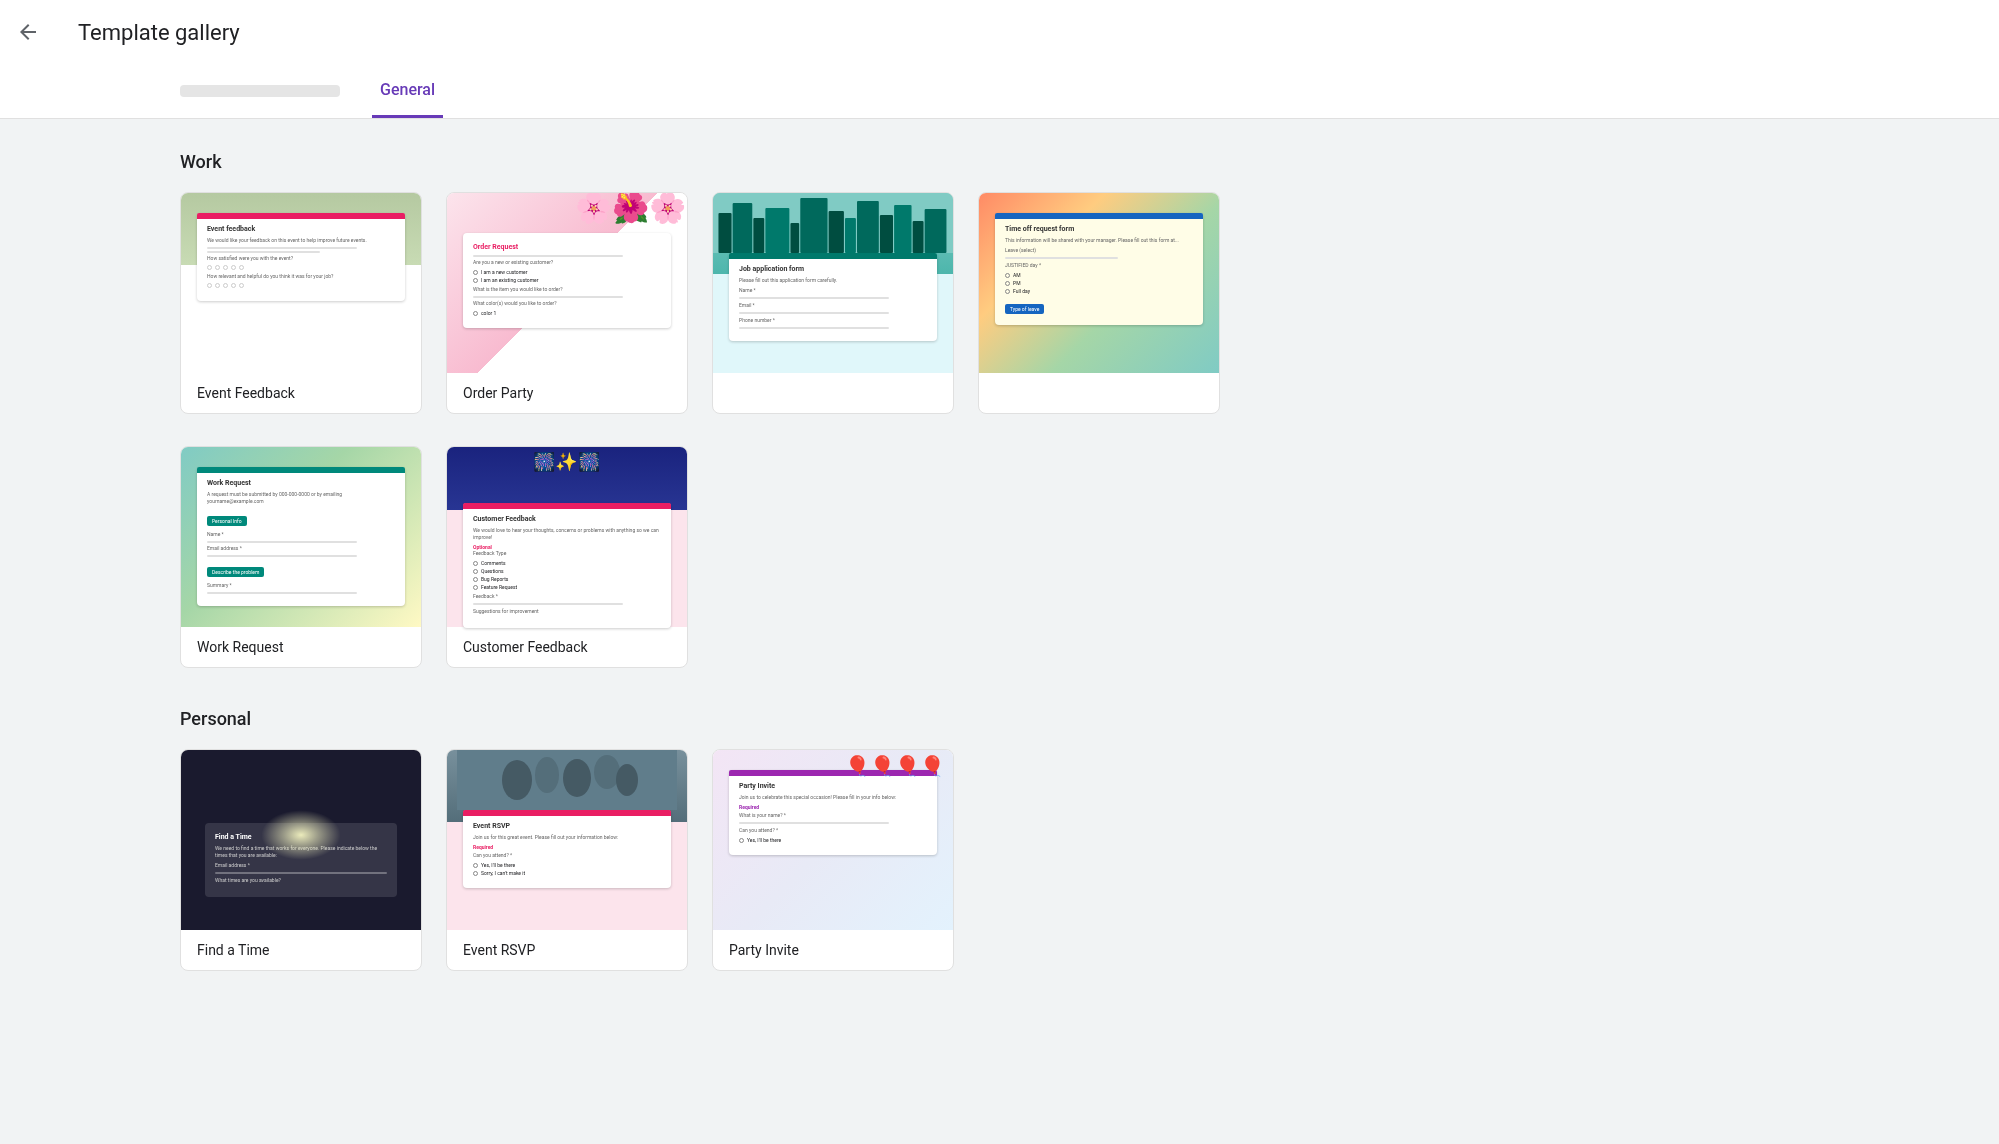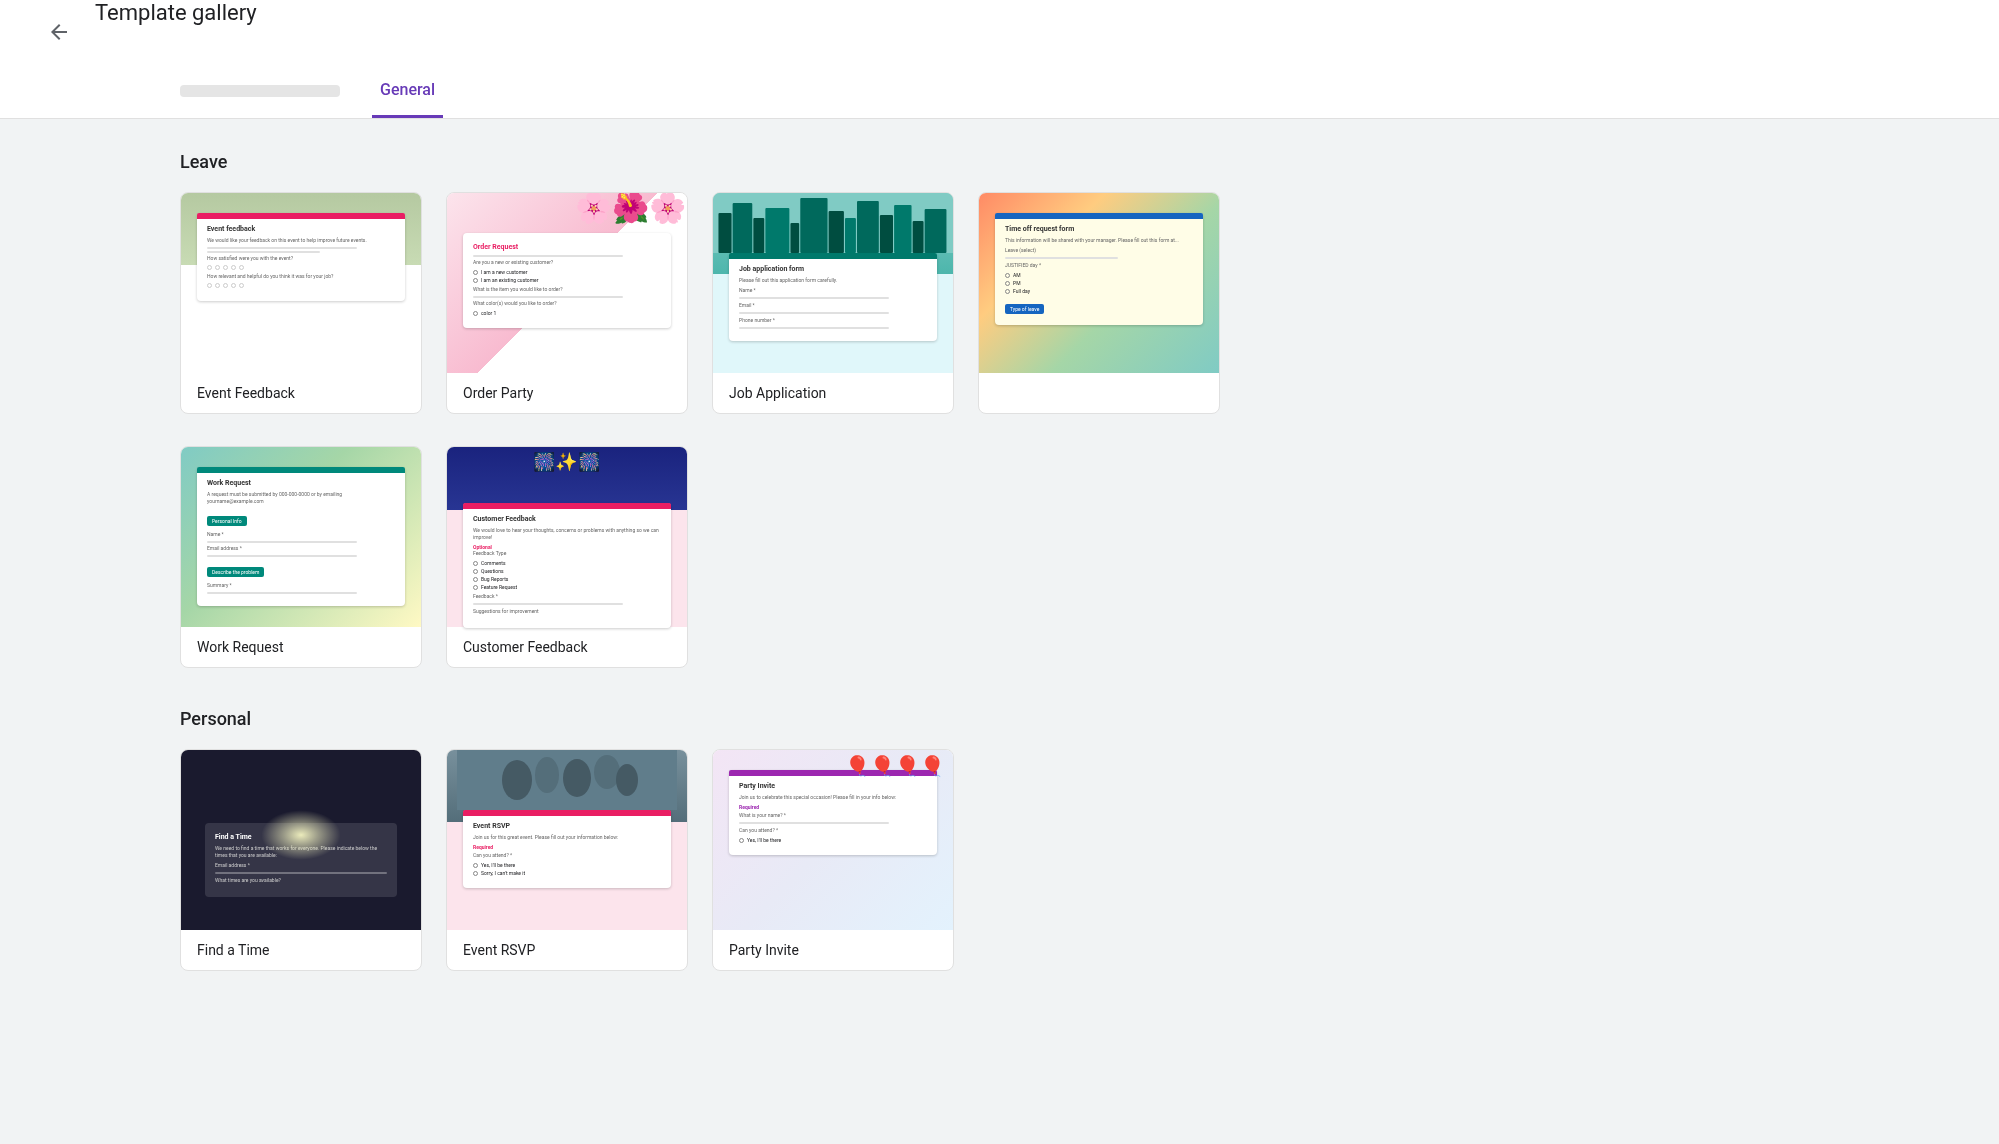--- a/index.html
+++ b/index.html
@@ -5,23 +5,25 @@
     * { box-sizing: border-box; margin: 0; padding: 0; }
     body {
       font-family: 'Google Sans', Roboto, Arial, sans-serif;
       background: #f1f3f4;
       color: #202124;
       min-height: 100vh;
     }
     .header {
       background: #fff;
       display: flex;
-      padding: 0 39px;
+      align-items: center;
+      padding: 0 8px;
       height: 64px;
       box-shadow: 0 1px 3px rgba(0,0,0,0.1);
+      gap: 14px;
     }
     .back-btn {
       background: none;
       border: none;
       cursor: pointer;
       padding: 8px;
       border-radius: 50%;
       display: flex;
       align-items: center;
       justify-content: center;
@@ -214,21 +216,21 @@
 </div>
 
 <div class="tabs-bar">
   <div class="tab-blurred"></div>
   <div class="tab-item active">General</div>
 </div>
 
 <div class="main-content">
 
   <div class="section-gap">
-    <div class="section-title">Leave</div>
+    <div class="section-title">Work</div>
 
     <div class="templates-grid">
 
       <div class="template-card">
         <div class="template-thumbnail thumb-event-feedback">
           <div class="form-preview">
             <div class="form-header-bar"></div>
             <div class="form-title-mini">Event feedback</div>
             <div class="form-text-mini">We would like your feedback on this event to help improve future events.</div>
             <div class="form-line medium"></div>
@@ -306,21 +308,20 @@
             <div class="form-title-mini">Job application form</div>
             <div class="form-text-mini">Please fill out this application form carefully.</div>
             <div class="form-text-mini" style="margin-top:3px;">Name *</div>
             <div class="form-line medium"></div>
             <div class="form-text-mini" style="margin-top:3px;">Email *</div>
             <div class="form-line medium"></div>
             <div class="form-text-mini" style="margin-top:3px;">Phone number *</div>
             <div class="form-line medium"></div>
           </div>
         </div>
-        <div class="template-label">Job Application</div>
       </div>
 
       <div class="template-card">
         <div class="template-thumbnail thumb-time-off">
           <div class="form-preview">
             <div style="background:#1565c0; height:6px; border-radius:2px 2px 0 0; margin:-10px -10px 6px -10px;"></div>
             <div class="form-title-mini">Time off request form</div>
             <div class="form-text-mini">This information will be shared with your manager. Please fill out this form at...</div>
             <div class="form-text-mini" style="margin-top:3px;">Leave (select)</div>
             <div class="form-line short"></div>

